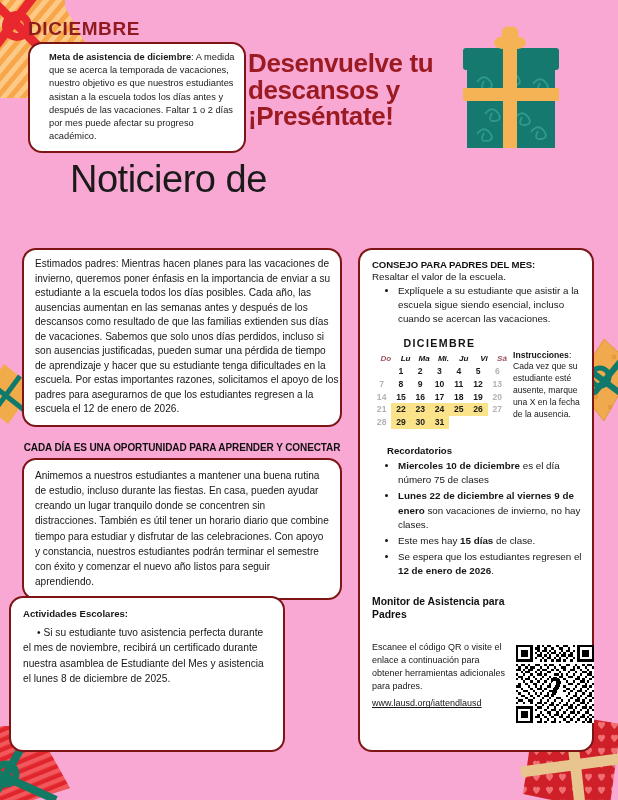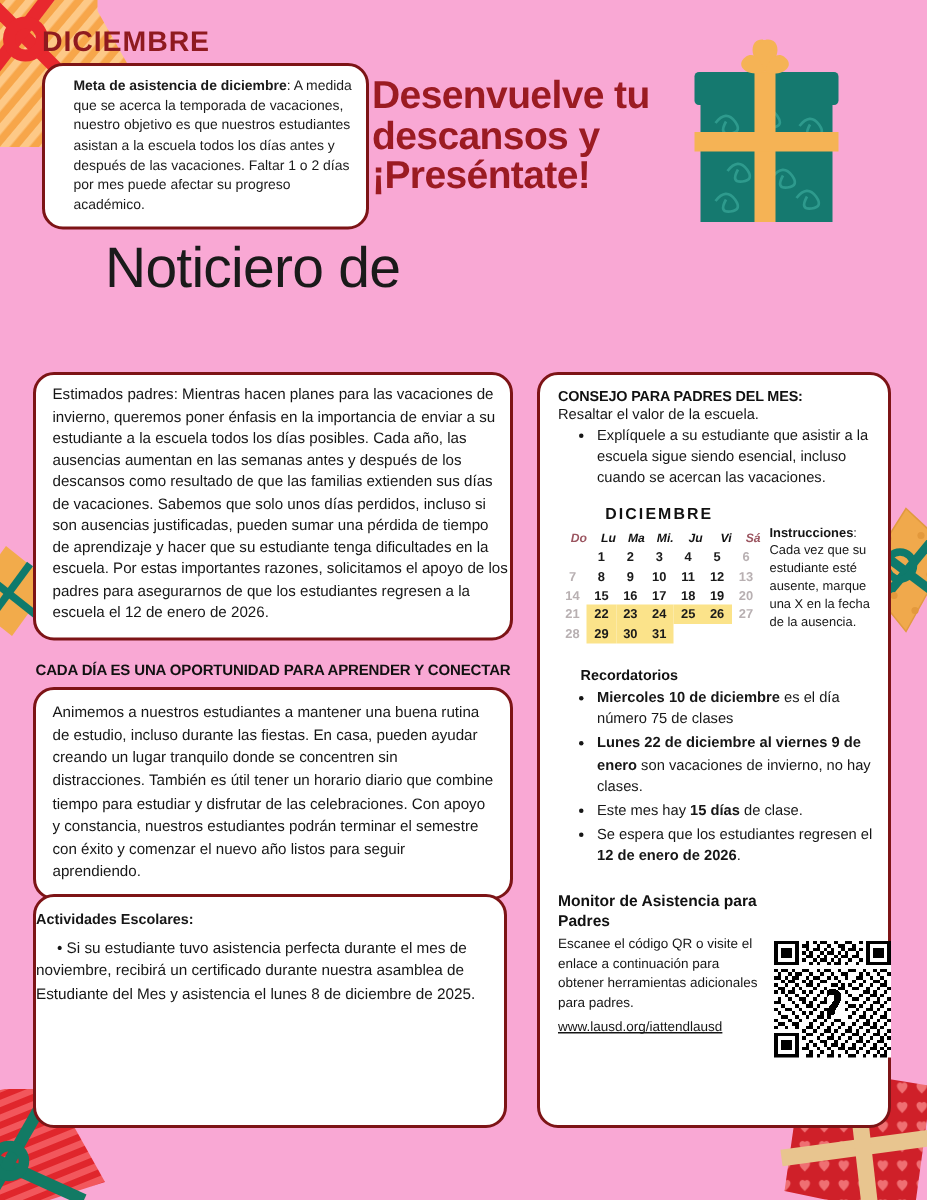--- a/index.html
+++ b/index.html
@@ -119,24 +119,24 @@
   .left-body {
     left: 22px; top: 458px;
     width: 320px;
     padding: 8px 11px 9px 11px;
     font-size: 10.1px;
     line-height: 1.5;
     color: #161616;
   }
 
   .left-activities {
-    left: 22px; top: 596px;
-    width: 316px;
+    left: 9px; top: 596px;
+    width: 276px;
     height: 156px;
-    padding: 9px 12px 9px 0;
+    padding: 9px 12px 9px 12px;
     font-size: 10.2px;
     line-height: 1.52;
     color: #161616;
   }
   .left-activities .hd { font-weight: bold; font-size: 9.6px; margin-bottom: 3px; }
   .left-activities .bullet { text-indent: 14px; }
 
   
   .right-box {
     left: 358px; top: 248px;
@@ -235,21 +235,21 @@
   ul.rec b { font-weight: bold; }
 
   .monitor-h {
     margin-top: 17px;
     font-size: 10.4px;
     font-weight: bold;
     color: #111;
     line-height: 1.22;
     width: 140px;
   }
-  .monitor-wrap { display: flex; align-items: flex-start; }
+  .monitor-wrap { display: flex; align-items: flex-start; margin-top: 18px; }
   .monitor-txt {
     font-size: 9px;
     line-height: 1.42;
     color: #161616;
     width: 140px;
     margin-top: 2px;
   }
   .monitor-url {
     text-decoration: underline;
     color: #161616;

